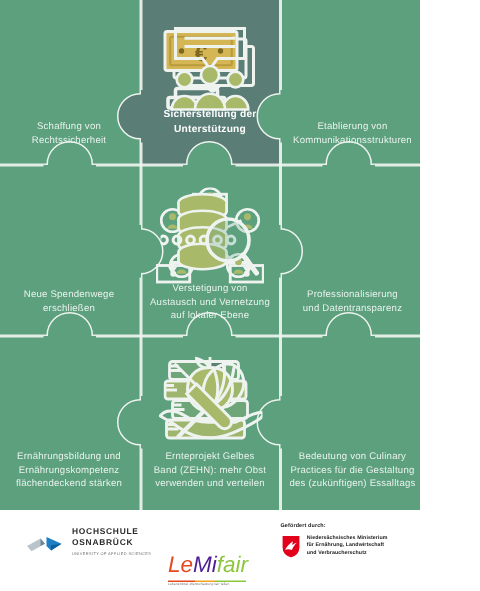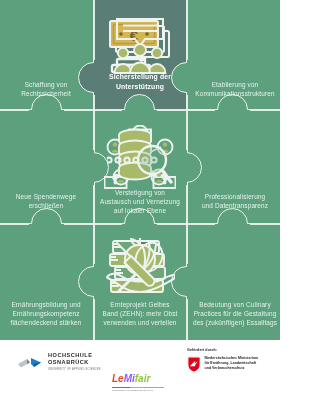--- a/index.html
+++ b/index.html
@@ -86,23 +86,23 @@
   .hs-text{ margin-left:4px; }
   .hs-t1{
     font-size:5.6px;font-weight:bold;letter-spacing:.5px;
     color:#2b2b2b;line-height:7px;
   }
   .hs-t2{
     font-size:2.6px;letter-spacing:.25px;
     color:#6d6d6d;line-height:4.5px;margin-top:1.5px;
   }
   .lemi{ position:relative; }
-  .lemi-word{ font-size:10px;font-weight:bold;font-style:italic;line-height:13px; }
+  .lemi-word{ font-size:15px;font-weight:normal;font-style:italic;line-height:13px; }
   .lemi-le{ color:#e8481f; }
-  .lemi-mi{ color:#8b5cf6; }
+  .lemi-mi{ color:#4c1d95; }
   .lemi-fair{ color:#8cc63e; }
   .lemi-bar{
     margin-top:1px;height:1.6px;width:52px;
     background:linear-gradient(90deg,#e8481f 0 34%,#f0a41c 34% 60%,#8cc63e 60% 100%);
   }
   .lemi-sub{ font-size:2.2px;color:#6d6d6d;line-height:3.4px;margin-top:.8px;letter-spacing:.1px; }
   .min-head{
     font-size:3.6px;font-weight:bold;color:#1a1a1a;
     line-height:5px;margin-bottom:2.5px;letter-spacing:.1px;
   }

